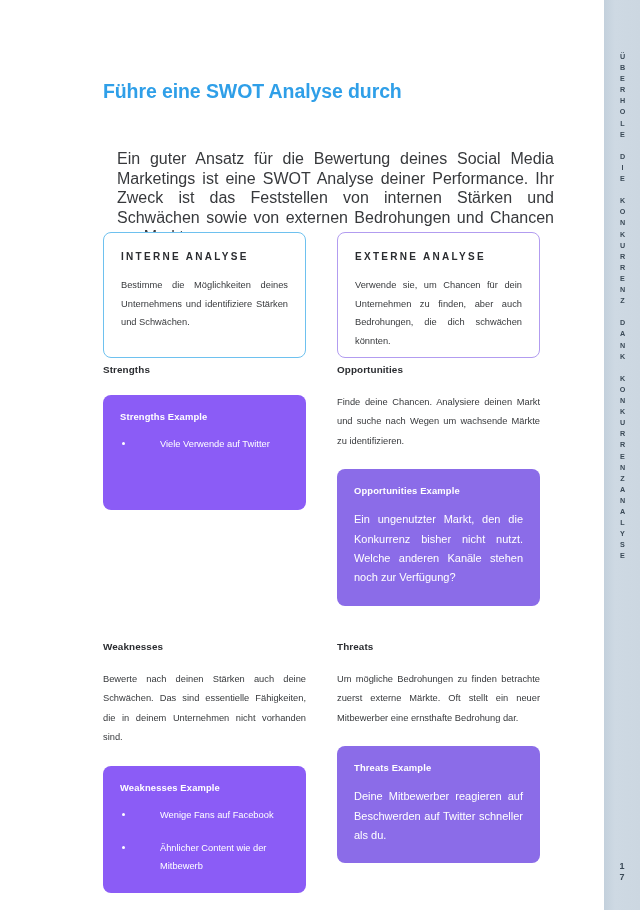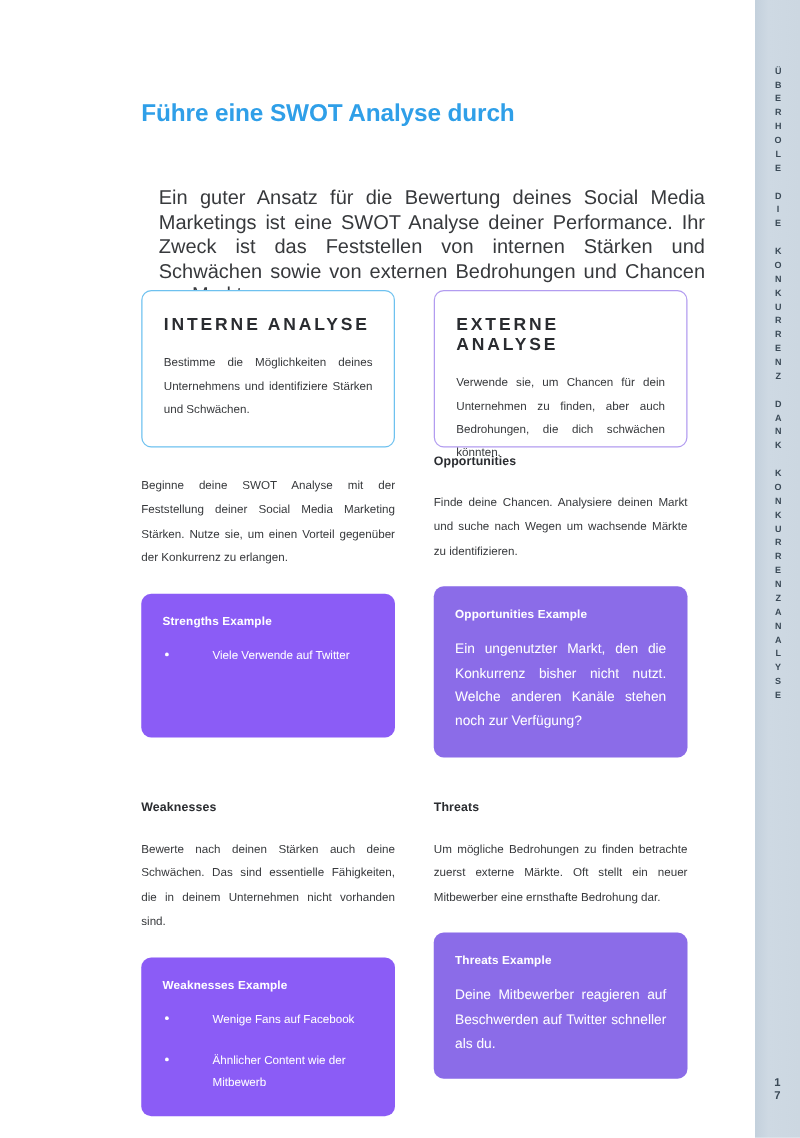--- a/index.html
+++ b/index.html
@@ -61,21 +61,21 @@
     font-weight: 700;
     letter-spacing: 0.5px;
     color: #3b4a57;
     line-height: 36px;
     text-align: center;
   }
 
   
   .content {
     position: absolute;
-    left: 113px;
+    left: 103px;
     top: 0;
     width: 437px;
     height: 844px;
   }
 
   h1.page-title {
     position: absolute;
     left: 0;
     top: 79px;
     margin: 0;
@@ -119,21 +119,21 @@
   .analysis-card.internal {
     left: 0;
     border: 1.1px solid #6ec1ef;
   }
   .analysis-card.external {
     left: 234px;
     border: 1.1px solid #b29cf0;
   }
   .analysis-card .card-kicker {
     margin: 0 0 14px 0;
-    font-size: 14px;
+    font-size: 10px;
     font-weight: 700;
     letter-spacing: 2.3px;
     color: #2a2c30;
   }
   .analysis-card .card-body {
     margin: 0;
     font-size: 9.3px;
     line-height: 18.5px;
     color: #37393c;
     text-align: justify;
@@ -248,21 +248,21 @@
       </div>
 
       <div class="analysis-card external">
         <p class="card-kicker">EXTERNE ANALYSE</p>
         <p class="card-body">Verwende sie, um Chancen für dein Unternehmen zu finden, aber auch Bedrohungen, die dich schwächen könnten.</p>
       </div>
 
     </div>
 
     <div class="quad strengths">
-      <p class="quad-text">Beginne deine SWOT Analyse mit der Feststellung deiner Social Media Marketing Stärken. Nutze sie, um einen Vorteil gegenüber der Konkurrenz zu erlangen.</p>
+      <h2 class="quad-heading">Strengths</h2>
       <div class="example-box blue" id="strengths-example">
         <p class="example-title">Strengths Example</p>
         <ul class="example-list">
           <li>
             <span class="bullet-dot"></span>
             <span>Viele Verwende auf Twitter</span>
           </li>
         </ul>
       </div>
     </div>

